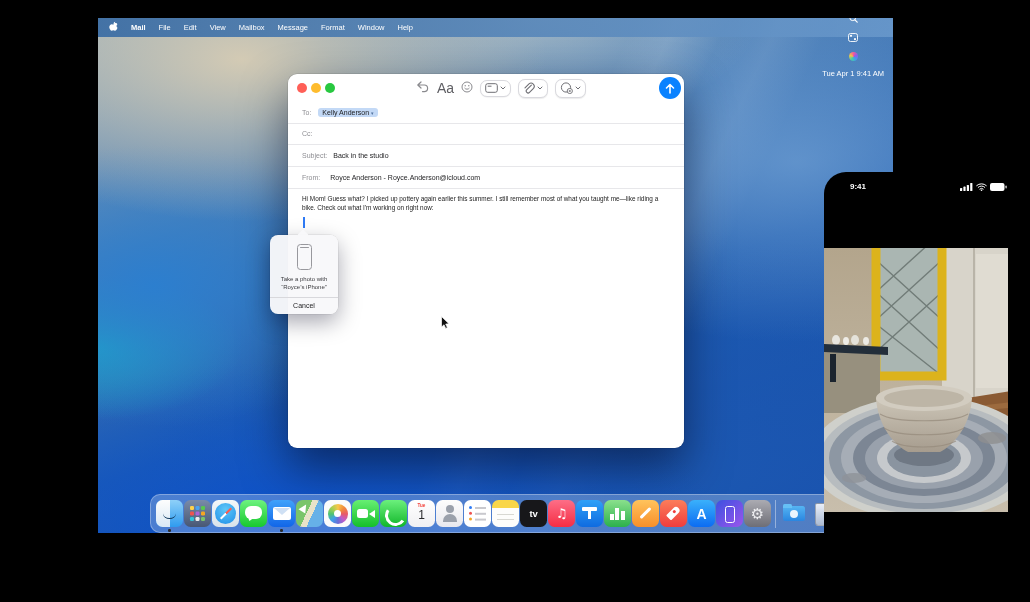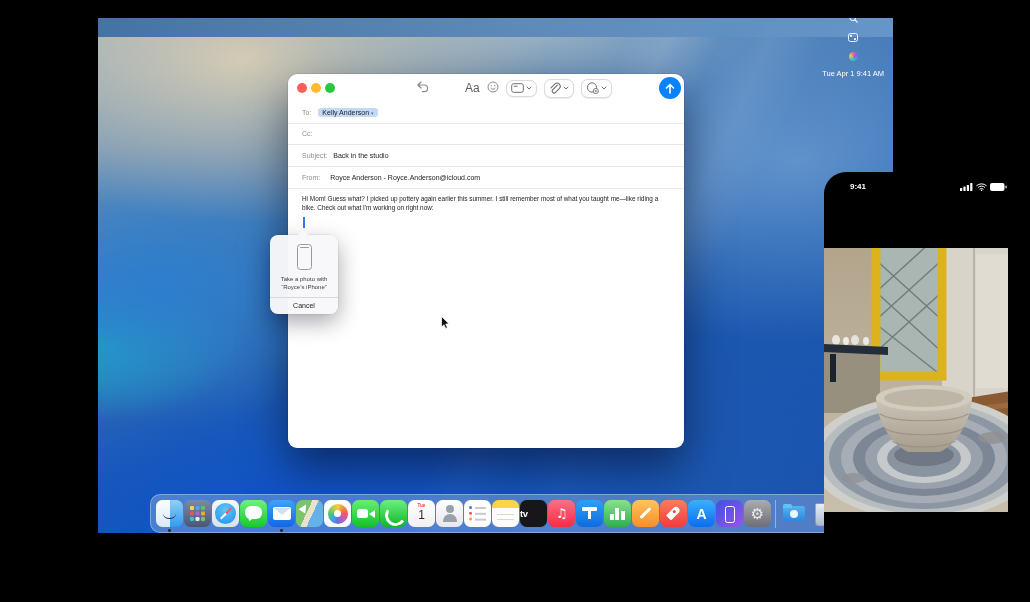--- a/index.html
+++ b/index.html
@@ -23,21 +23,21 @@
   #menubar .m0{font-weight:700;}
   #menubar .right{margin-left:auto;display:flex;align-items:center;gap:8px;padding-right:9px;flex-direction:column;}
   .siri{width:9px;height:9px;border-radius:50%;background:conic-gradient(#f25a9b,#8a5df0,#3fa0ea,#49d0a0,#f2c14b,#f25a9b);}
   
   #mailwin{position:absolute;left:190px;top:56px;width:396px;height:374px;background:#fff;border-radius:9px;
     box-shadow:0 20px 45px rgba(0,0,20,.5),0 0 0 .5px rgba(0,0,0,.15);}
   .tl{position:absolute;top:9px;width:10px;height:10px;border-radius:50%;}
   #tl-close{left:9px;background:#ff5f57;} #tl-min{left:23px;background:#febc2e;} #tl-zoom{left:37px;background:#28c840;}
   #mtoolbar{position:absolute;left:128px;top:3px;width:180px;height:22px;display:flex;align-items:center;gap:7px;color:#6f6f74;}
   .cap{display:flex;align-items:center;gap:2px;background:#fff;border:.5px solid #d9d9de;border-radius:7px;padding:2.5px 4px;box-shadow:0 .5px 1px rgba(0,0,0,.08);}
-  .aatxt{font-size:12px;color:#5f5f64;margin-left:28px;}
+  .aatxt{font-size:14px;color:#5f5f64;}
   #sendbtn{position:absolute;left:371px;top:3px;width:22px;height:22px;border-radius:50%;background:#0a82ff;display:flex;align-items:center;justify-content:center;}
   .frow{position:absolute;left:0;width:396px;border-bottom:.5px solid #e7e7ea;display:flex;align-items:center;font-size:7px;}
   .flabel{color:#8e8e93;margin-left:14px;}
   .fvalue{color:#1d1d1f;}
   #row-to{top:28px;height:21px;} #row-cc{top:49px;height:21px;} #row-sub{top:70px;height:22px;} #row-from{top:92px;height:22px;}
   .pill{margin-left:7px;background:#c3d9f6;border-radius:3px;padding:1px 4px;color:#1c1c1e;display:flex;align-items:center;gap:2px;}
   .pill .chev{color:#54749f;font-size:5px;}
   #mbody{position:absolute;left:14px;top:120px;width:364px;font-size:6.4px;line-height:1.42;color:#222;}
   #caret{position:absolute;left:15px;top:143px;width:1.5px;height:11px;background:#2f7bf6;}
   
@@ -87,21 +87,21 @@
   .cal-dow{position:absolute;left:0;right:0;top:3px;font-size:4.6px;color:#f3453f;font-weight:700;}
   .cal-day{position:absolute;left:0;right:0;top:8px;font-size:12px;color:#2b2b2e;font-weight:300;}
   .i-contacts{background:linear-gradient(180deg,#fdfdfd,#e8e8ee);}
   .i-contacts:before{content:"";position:absolute;left:9.5px;top:5px;width:8px;height:8px;border-radius:50%;background:#9aa0ab;}
   .i-contacts:after{content:"";position:absolute;left:6.5px;bottom:5.5px;width:14px;height:8px;border-radius:7px 7px 0 0;background:#9aa0ab;}
   .i-reminders{background:#fff;}
   .i-reminders:before{content:"";position:absolute;left:5px;top:6px;width:3.4px;height:3.4px;border-radius:50%;background:#2f7cf6;box-shadow:0 5.8px 0 #ef5350,0 11.6px 0 #f5a623;}
   .i-reminders:after{content:"";position:absolute;left:11px;top:7px;width:11px;height:1.6px;background:#c9c9ce;box-shadow:0 5.8px 0 #c9c9ce,0 11.6px 0 #c9c9ce;}
   .i-notes{background:linear-gradient(180deg,#f9d648 0 30%,#fdfdfb 30%);}
   .i-notes:after{content:"";position:absolute;left:5px;top:14px;width:17px;height:1.3px;background:#d8d8d2;box-shadow:0 5px 0 #d8d8d2;}
-  .i-tv{background:#17171a;display:flex;align-items:center;}
+  .i-tv{background:#17171a;display:flex;align-items:center;justify-content:center;}
   .tv-t{color:#fff;font-size:9.5px;font-weight:700;letter-spacing:-.3px;}
   .i-music{background:linear-gradient(180deg,#fd6e87,#f52d44);display:flex;align-items:center;justify-content:center;}
   .i-music:before{content:"\266B";color:#fff;font-size:13px;font-family:"DejaVu Sans",sans-serif;}
   .i-keynote{background:linear-gradient(180deg,#2fa1f8,#0f6be0);}
   .i-keynote:before{content:"";position:absolute;left:6px;top:7px;width:15px;height:3.6px;background:#fff;border-radius:1px;}
   .i-keynote:after{content:"";position:absolute;left:12.4px;top:11px;width:2.4px;height:8px;background:#fff;}
   .i-numbers{background:linear-gradient(180deg,#8ae08c,#2cb14c);}
   .i-numbers:before{content:"";position:absolute;left:5.5px;bottom:7px;width:4px;height:6px;background:#fff;}
   .i-numbers:after{content:"";position:absolute;left:11px;bottom:7px;width:4px;height:12px;background:#fff;}
   .i-numbers .n3{position:absolute;left:16.5px;bottom:7px;width:4px;height:9px;background:#fff;}
@@ -131,20 +131,34 @@
   #pbar{position:absolute;left:0;top:371px;width:206px;height:59px;background:#1f1f21;}
   #pbar .bl{position:absolute;top:14px;color:#fff;font-size:7.5px;}
   #btn-retake{left:9px;} #btn-usephoto{right:6px;}
 </style>
 </head>
 <body>
 
 <div id="desktop">
 
   <div id="menubar">
+    <div class="menus">
+      <span><svg width="9" height="11" viewBox="0 0 9 11">
+            <path d="M4.5 3c1.4-1.6 3.4-1 3.9.2-1 .6-1.3 2.6.1 3.5-.4 1.4-1.3 3-2.6 3-.7 0-.9-.4-1.6-.4s-1 .4-1.6.4C1.5 9.7.5 7.9.3 6.5.1 4.6 1.5 3.3 2.8 3.3c.7 0 1.2.4 1.7.4zM4.6 2.8c-.1-.9.6-1.9 1.6-2 .1 1-.7 1.9-1.6 2z" fill="#fff"></path>
+          </svg></span>
+      <span class="m0">Mail</span>
+      <span>File</span>
+      <span>Edit</span>
+      <span>View</span>
+      <span>Mailbox</span>
+      <span>Message</span>
+      <span>Format</span>
+      <span>Window</span>
+      <span>Help</span>
+    </div>
     <div class="right">
       <span><svg width="17" height="8" viewBox="0 0 17 8">
             <rect x="0.5" y="0.5" width="13.5" height="7" rx="1.5" stroke="#fff" fill="none" stroke-width="0.8" opacity=".9"></rect>
             <rect x="1.6" y="1.6" width="11.3" height="4.8" rx="0.8" fill="#fff"></rect>
             <rect x="15" y="2.5" width="1.5" height="3" rx="0.7" fill="#fff" opacity=".8"></rect>
           </svg></span>
       <span><svg width="11" height="8" viewBox="0 0 11 8">
             <path d="M.7 2.6a7 7 0 0 1 9.6 0M2.2 4.3a4.7 4.7 0 0 1 6.6 0M3.8 6a2.5 2.5 0 0 1 3.4 0" stroke="#fff" fill="none" stroke-width="1" stroke-linecap="round"></path>
             <circle cx="5.5" cy="7.2" r=".8" fill="#fff"></circle>
           </svg></span>

